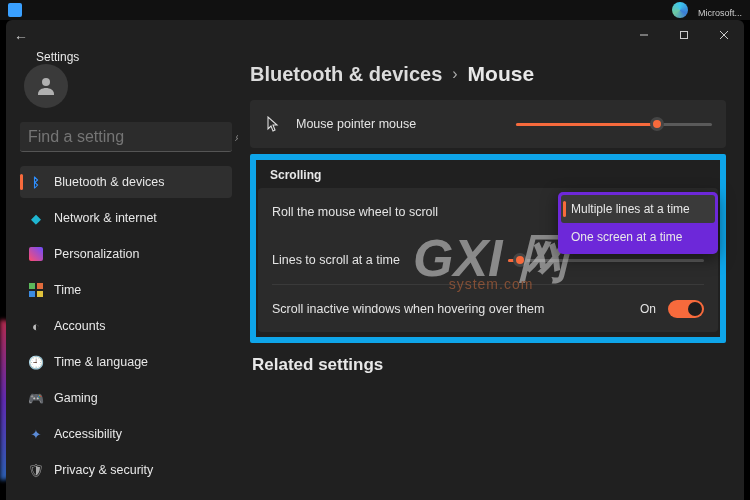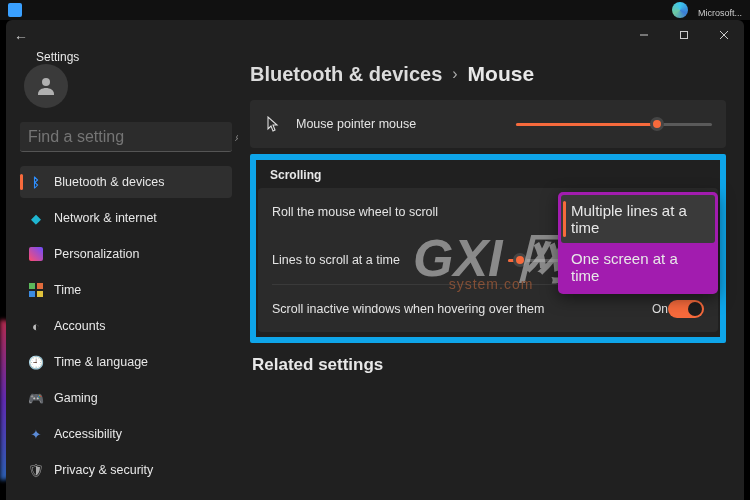--- a/index.html
+++ b/index.html
@@ -54,25 +54,25 @@
   .row .rlabel { flex:1;}
   .dropdown { background:#383838; border-radius:4px; height:30px; min-width:100px; display:flex; align-items:center; padding:0 10px; gap:20px; font-size:12px; justify-content:space-between;}
   .dropdown .chev { color:#aaa; font-size:10px;}
   .slider { position:relative; width:196px; height:20px; display:flex; align-items:center;}
   .slider .track { height:3px; width:100%; background:#5a5a5a; border-radius:2px; position:relative;}
   .slider .fill { position:absolute; left:0; top:0; height:100%; background:#f76a3c; border-radius:2px;}
   .slider .thumb { position:absolute; width:14px; height:14px; background:#f76a3c; border:3px solid #454545; border-radius:50%; top:50%; transform:translate(-50%,-50%);}
   .section { margin-top:6px; border:6px solid #0ea5e9; border-radius:2px; padding:4px 0 2px 0;}
   .section .shdr { font-size:12px; font-weight:600; padding:4px 14px 6px 14px;}
   .section .card { margin:0 2px 3px 2px; }
-  .optmenu { position:absolute; background:#a21caf; border-radius:5px; box-shadow:0 4px 16px rgba(0,0,0,0.5); padding:3px; width:160px; font-size:15px; z-index:5;}
+  .optmenu { position:absolute; background:#6d28d9; border-radius:5px; box-shadow:0 4px 16px rgba(0,0,0,0.5); padding:3px; width:160px; font-size:12px; z-index:5;}
   .optmenu .opt { padding:7px 10px; border-radius:3px; display:flex; align-items:center; position:relative;}
   .optmenu .opt.sel { background:#3a3a3a;}
   .optmenu .opt.sel::before { content:""; position:absolute; left:2px; top:6px; bottom:6px; width:2.5px; background:#f76a3c; border-radius:2px;}
-  .toggle { display:flex; align-items:center; gap:0; font-size:12px;}
+  .toggle { display:flex; align-items:center; gap:12px; font-size:12px;}
   .switch { width:36px; height:18px; background:#f76a3c; border-radius:10px; position:relative;}
   .switch .knob { position:absolute; right:2px; top:2px; width:14px; height:14px; background:#1e1e1e; border-radius:50%;}
   .related { font-size:17px; font-weight:600; padding:12px 2px 6px 2px;}
   .watermark { position:absolute; left:50%; top:48%; transform:translate(-50%,-50%); pointer-events:none; opacity:0.55; text-align:center; z-index:3;}
   .watermark .g { font-size:52px; font-weight:700; color:#d8d8d8; font-style:italic; line-height:0.7;}
   .watermark .s { font-size:14px; color:#c96a3c; letter-spacing:1px;}
   .leftglow { position:absolute; left:0; top:320px; width:10px; height:160px; background:linear-gradient(180deg,#ff3d6d,#8a3dff,#3d8aff); filter:blur(2px); opacity:0.7; border-radius:0 6px 6px 0;}
 </style>
 </head>
 <body>

